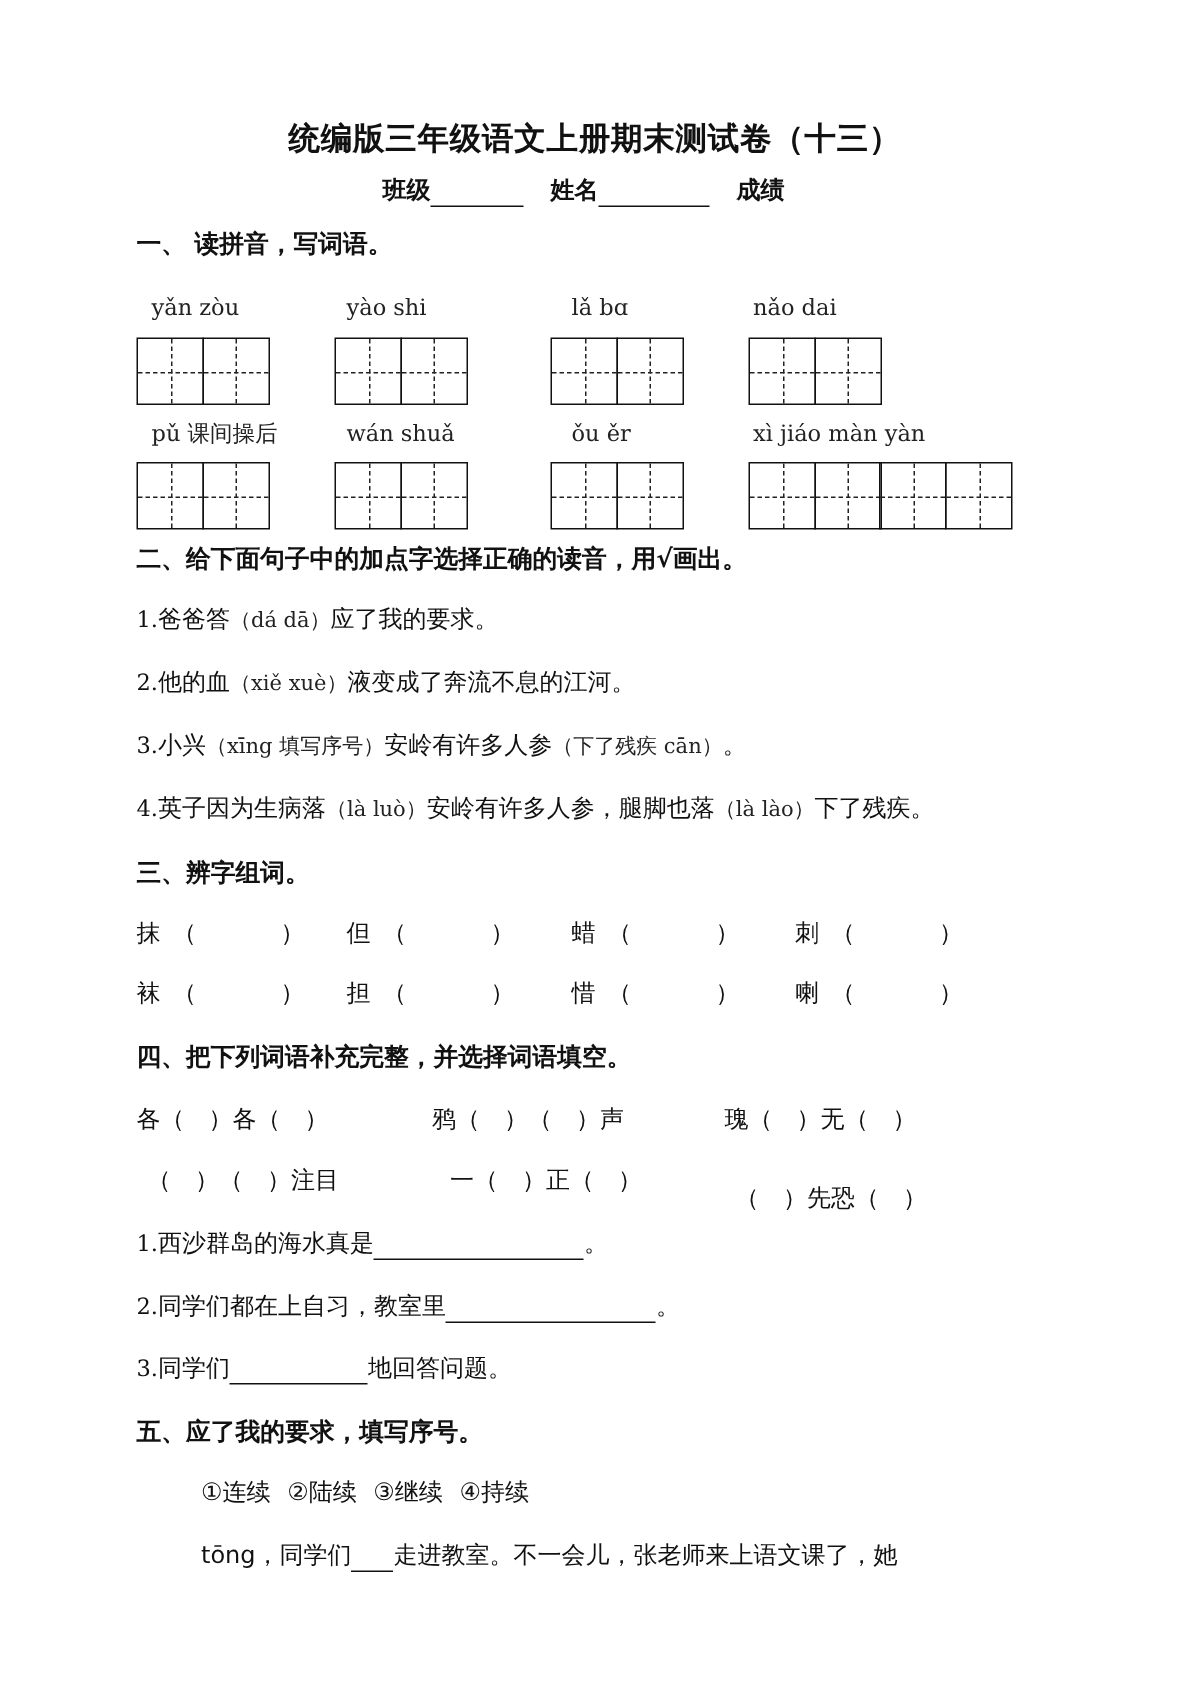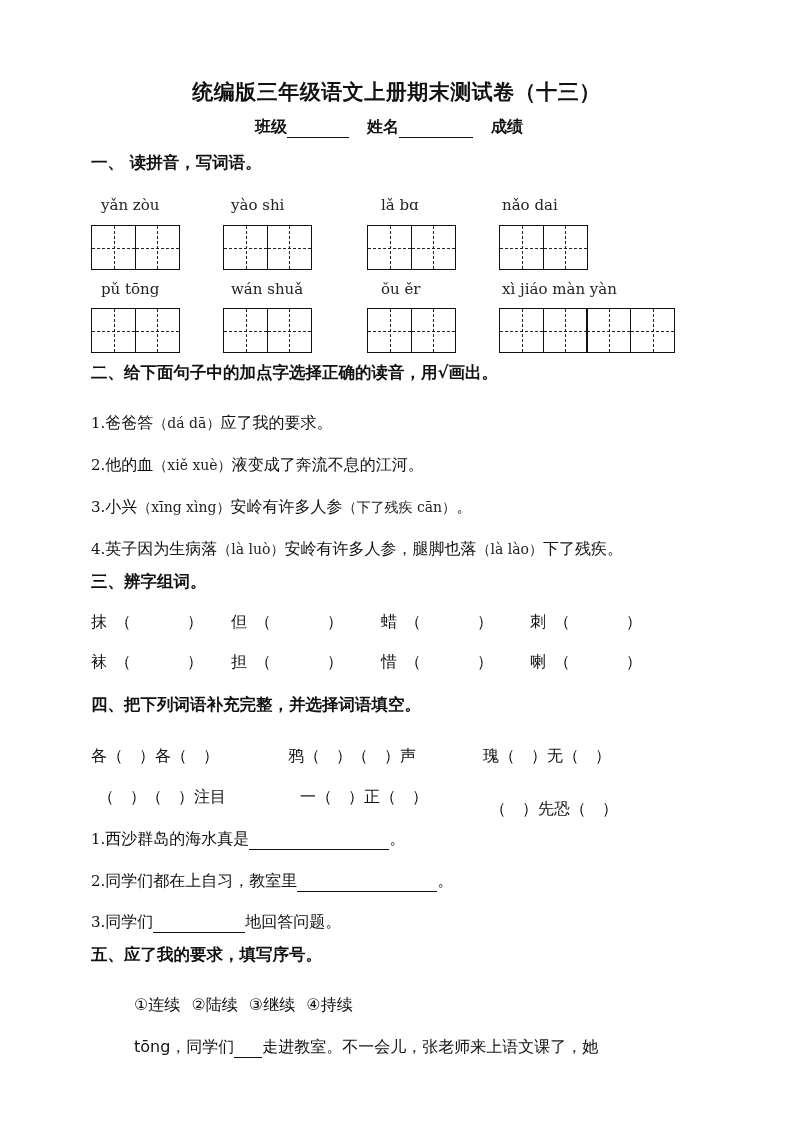--- a/index.html
+++ b/index.html
@@ -31,21 +31,21 @@
     }
     .cell:first-child { margin-left: 0; }
     .cell::before {
       content: ""; position: absolute; left: 50%; top: 0; bottom: 0;
       border-left: 1.2px dashed #222;
     }
     .cell::after {
       content: ""; position: absolute; top: 50%; left: 0; right: 0;
       border-top: 1.2px dashed #222;
     }
-    .body-text { font-size: 16px; left: 91px; margin-top: 10px; }
+    .body-text { font-size: 16px; left: 91px; }
     .num { font-family: "DejaVu Serif", "Liberation Serif", serif; font-size: 15px; }
     .py-inline { font-family: "DejaVu Serif", "Liberation Serif", serif; font-size: 14px; color: #222; }
     .paren-item { position: absolute; font-size: 16px; }
     .fill-line { display: inline-block; border-bottom: 1px solid #111; height: 16px; vertical-align: bottom; }
   </style>
 </head>
 <body>
 
 <div class="abs title">统编版三年级语文上册期末测试卷（十三）</div>
 
@@ -78,21 +78,21 @@
     <div class="cell"></div>
     <div class="cell"></div>
   </div>
 
 <div class="abs pinyin" style="left:502px; top:196px">nǎo  dai</div>
 <div class="grid" style="left:499px; top:225px">
     <div class="cell"></div>
     <div class="cell"></div>
   </div>
 
-<div class="abs pinyin" style="left:101px; top:280px">pǔ  tōng</div>
+<div class="abs pinyin" style="left:101px; top:280px">pǔ  课间操后</div>
 <div class="grid" style="left:91px; top:308px">
     <div class="cell"></div>
     <div class="cell"></div>
   </div>
 
 <div class="abs pinyin" style="left:231px; top:280px">wán shuǎ</div>
 <div class="grid" style="left:223px; top:308px">
     <div class="cell"></div>
     <div class="cell"></div>
   </div>
@@ -113,21 +113,21 @@
 
 <div class="abs section-h" style="top:362px">二、给下面句子中的加点字选择正确的读音，用√画出。</div>
 
 <div class="abs body-text" style="top:403px">
   <span class="num">1.</span><span>爸爸答</span><span class="py-inline">（dá  dā）</span><span>应了我的要求。</span>
 </div>
 <div class="abs body-text" style="top:445px">
   <span class="num">2.</span><span>他的血</span><span class="py-inline">（xiě  xuè）</span><span>液变成了奔流不息的江河。</span>
 </div>
 <div class="abs body-text" style="top:487px">
-  <span class="num">3.</span><span>小兴</span><span class="py-inline">（xīng  xìng）</span><span>安岭有许多人参</span><span class="py-inline">（下了残疾 cān）</span><span>。</span>
+  <span class="num">3.</span><span>小兴</span><span class="py-inline">（xīng  填写序号）</span><span>安岭有许多人参</span><span class="py-inline">（下了残疾 cān）</span><span>。</span>
 </div>
 <div class="abs body-text" style="top:529px">
   <span class="num">4.</span><span>英子因为生病落</span><span class="py-inline">（là luò）</span><span>安岭有许多人参，腿脚也落</span><span class="py-inline">（là lào）</span><span>下了残疾。</span>
 </div>
 
 <div class="abs section-h" style="top:571px">三、辨字组词。</div>
 
 <div class="paren-item" style="left:91px; top:612px"><span>抹</span><span style="margin-left:8px">（</span><span style="display:inline-block;width:56px"></span><span>）</span></div>
 <div class="paren-item" style="left:231px; top:612px"><span>但</span><span style="margin-left:8px">（</span><span style="display:inline-block;width:56px"></span><span>）</span></div>
 <div class="paren-item" style="left:381px; top:612px"><span>蜡</span><span style="margin-left:8px">（</span><span style="display:inline-block;width:56px"></span><span>）</span></div>

